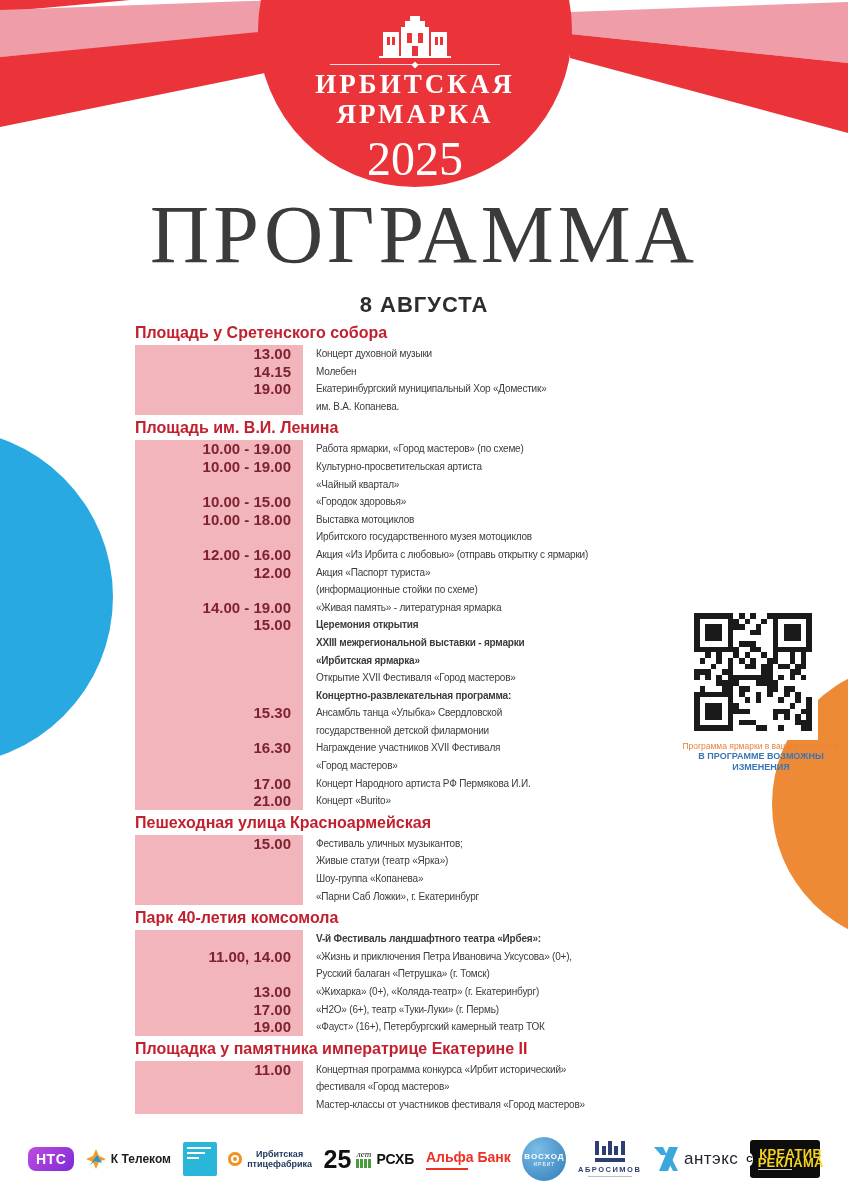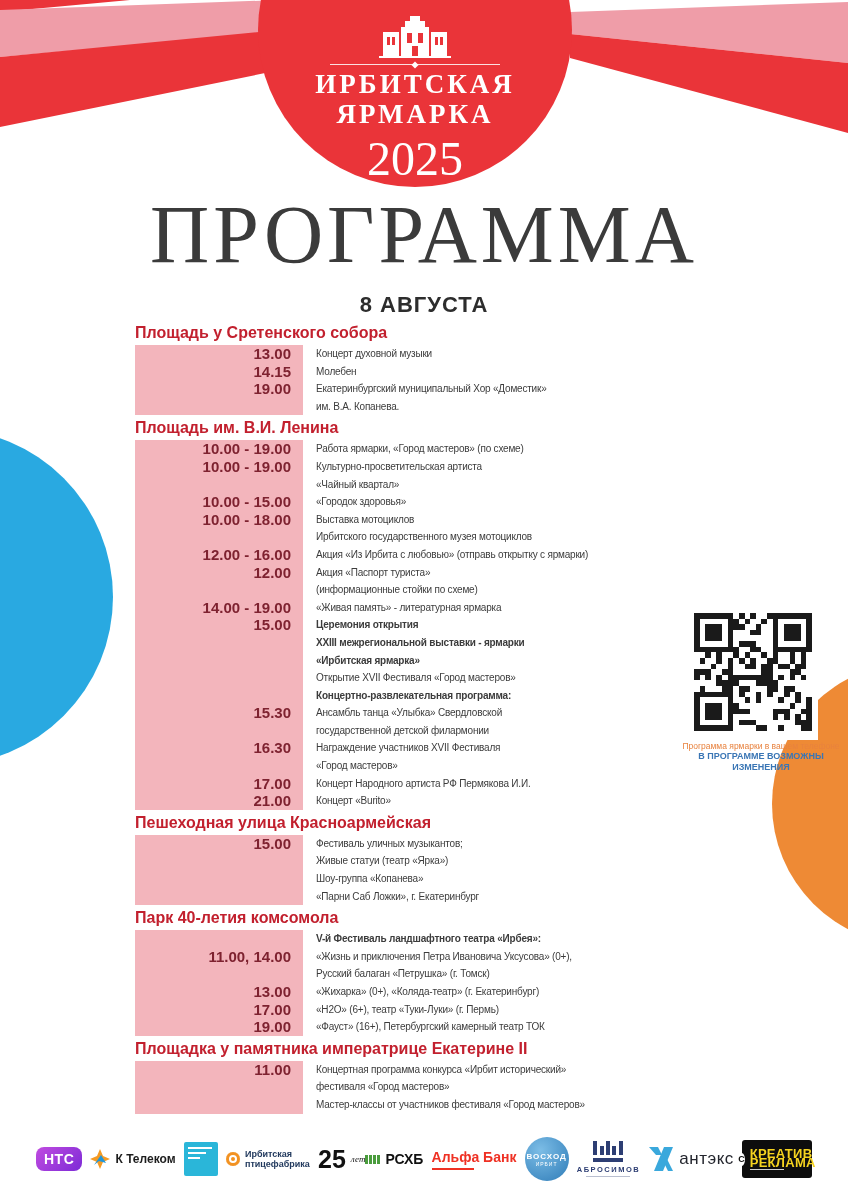--- a/index.html
+++ b/index.html
@@ -57,34 +57,34 @@
   .deco-orange { position:absolute; left:772px;  top:663px; width:282px; height:282px; border-radius:50%; background:#ee8a35; z-index:1; }
   
   .qr-panel { position:absolute; left:688px; top:604px; width:130px; height:136px; background:#fff; z-index:2; display:flex; align-items:center; justify-content:center; }
   .qr-captions { position:absolute; left:674px; top:741px; width:174px; z-index:3; text-align:center; }
   .qr-cap1 { color:#e8823e; font-size:8.5px; line-height:10px; }
   .qr-cap2 { color:#3a76b5; font-size:9px; line-height:11px; font-weight:700; }
   
   .sponsors {
     position:absolute; left:0; bottom:8px; width:848px; height:66px; z-index:2;
     display:flex; align-items:center; justify-content:space-between;
-    padding:0 36px; box-sizing:border-box;
+    padding:0 28px; box-sizing:border-box;text-align:center;
   }
   .sp { display:flex; align-items:center; gap:5px; }
   .nts-badge {
     background:linear-gradient(135deg,#c04be0,#7d2bd6); color:#fff; font-weight:700;
     font-size:14px; padding:4px 8px; border-radius:8px; letter-spacing:.5px;
   }
   .ktel-label { font-size:12px; font-weight:700; color:#1d1d1d; }
   .bluesq { width:34px; height:34px; background:#2ab6d9; border-radius:2px; padding:5px 4px; box-sizing:border-box; }
   .bluesq i { display:block; background:#fff; height:2px; margin-bottom:3px; }
   .poultry-text { font-size:9px; line-height:10px; font-weight:700; color:#223a5e; }
   .poultry-dot { width:14px; height:14px; border-radius:50%; background:#f29222; box-shadow:inset 0 0 0 3px #f29222, inset 0 0 0 5px #fff; }
   .rshb-num { font-size:25px; font-weight:700; color:#111; line-height:24px; }
-  .rshb-mid { display:flex; flex-direction:row; align-items:center; }
+  .rshb-mid { display:flex; flex-direction:column; align-items:center; }
   .rshb-let { font-family:"Liberation Serif", serif; font-style:italic; font-size:9px; color:#111; line-height:8px; }
   .rshb-bars { display:flex; gap:1px; margin-top:1px; }
   .rshb-bars i { width:3px; height:9px; background:#4a9c3d; display:block; }
   .rshb-label { font-size:14px; font-weight:700; color:#111; }
   .alfa { font-size:14px; font-weight:700; color:#ef3124; display:inline-block; }
   .alfa-line { width:42px; height:2px; background:#ef3124; margin-top:2px; }
   .voskhod {
     width:44px; height:44px; border-radius:50%;
     background:radial-gradient(circle at 35% 30%, #7cbde6, #2f7cb8);
     color:#fff; display:flex; flex-direction:column; align-items:center; justify-content:center;

